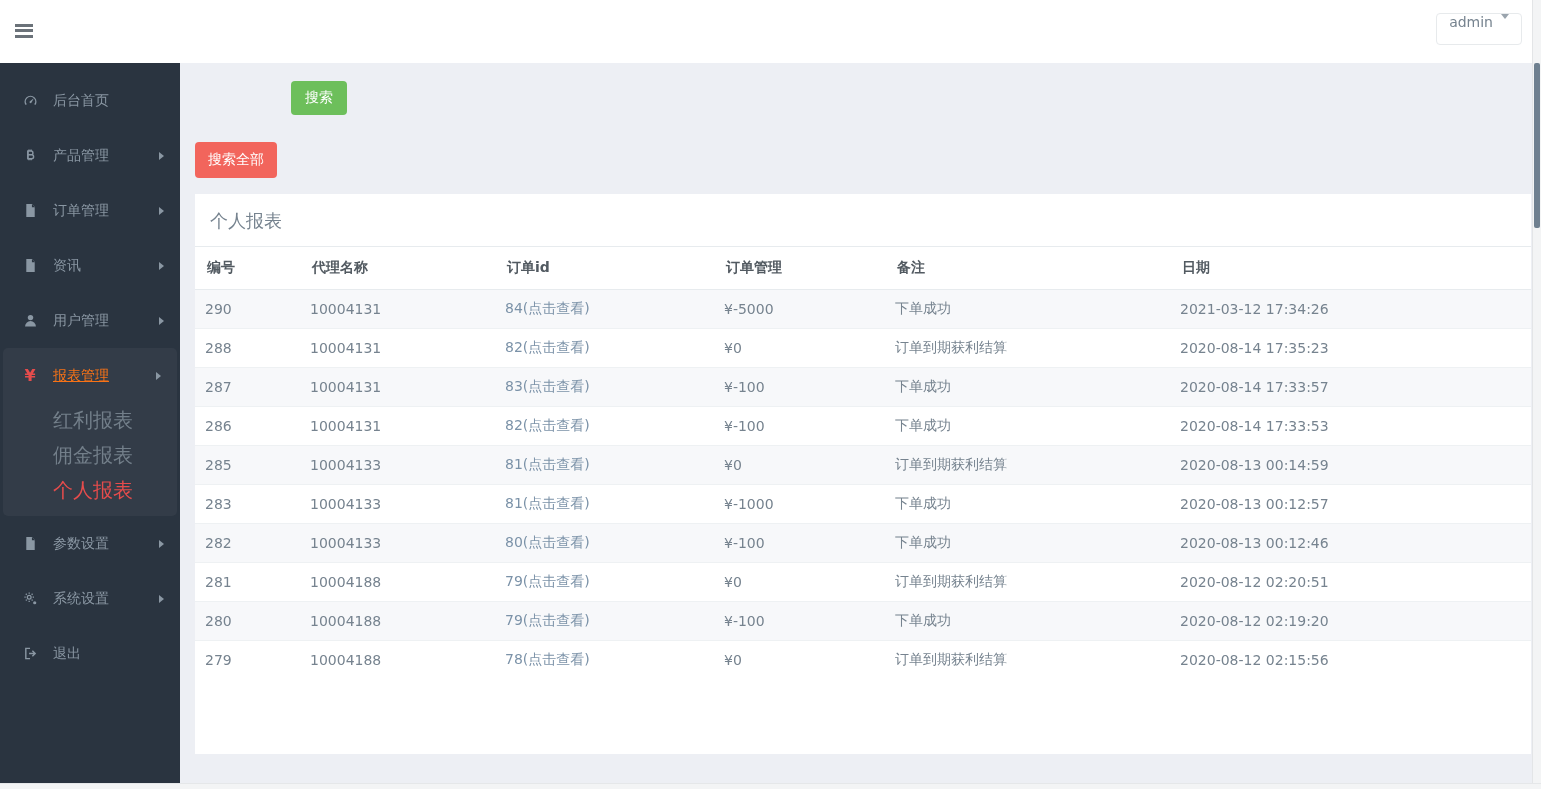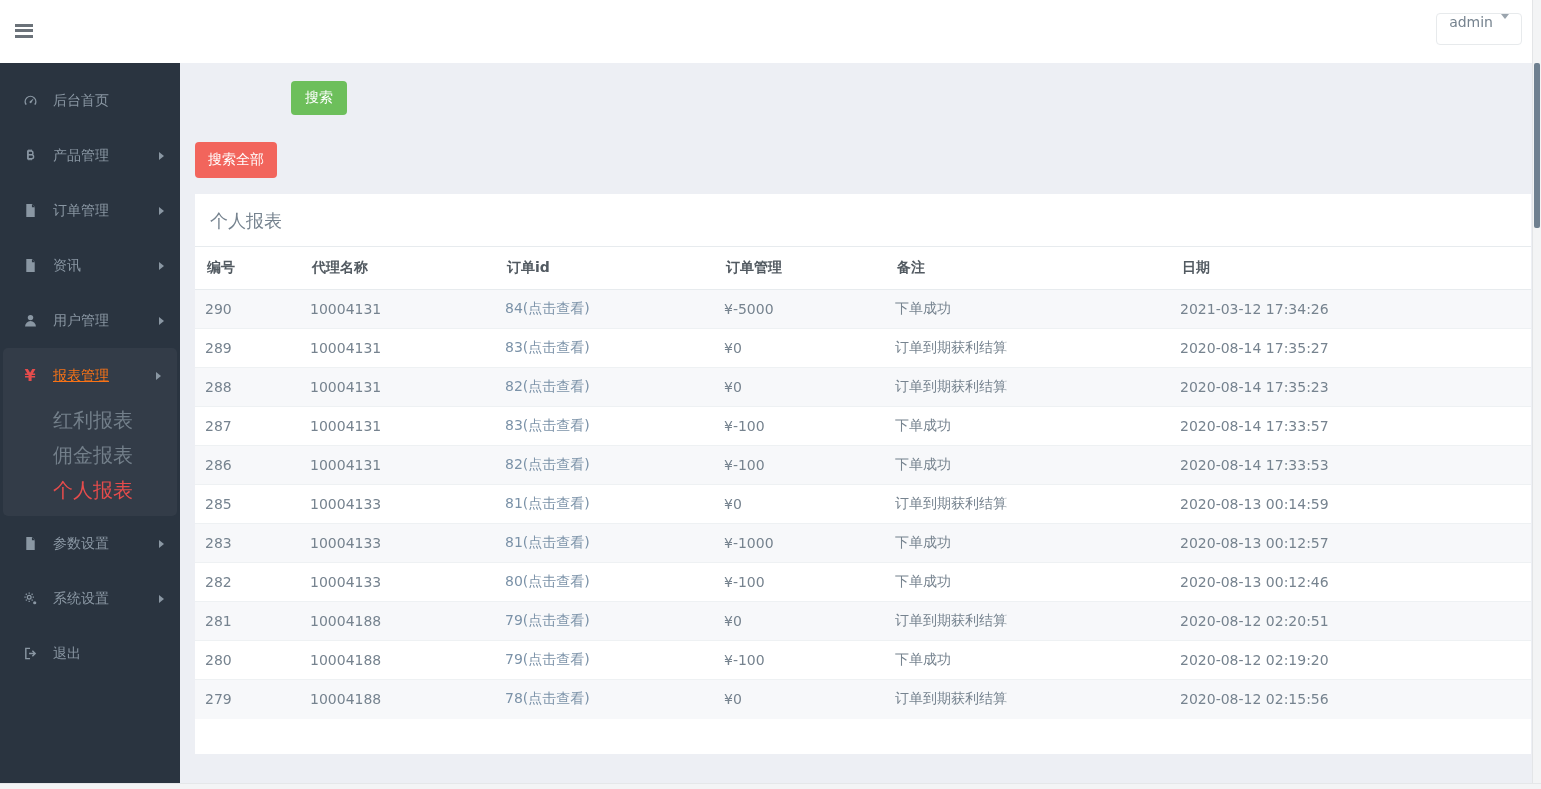--- a/index.html
+++ b/index.html
@@ -262,28 +262,20 @@
       <tbody id="report-body">
           <tr>
             <td>290</td>
             <td>10004131</td>
             <td><a class="order-link">84(点击查看)</a></td>
             <td class="commission">¥-5000</td>
             <td>下单成功</td>
             <td>2021-03-12 17:34:26</td>
           </tr>
           <tr>
-            <td>289</td>
-            <td>10004131</td>
-            <td><a class="order-link">83(点击查看)</a></td>
-            <td class="commission">¥0</td>
-            <td>订单到期获利结算</td>
-            <td>2020-08-14 17:35:27</td>
-          </tr>
-          <tr>
             <td>288</td>
             <td>10004131</td>
             <td><a class="order-link">82(点击查看)</a></td>
             <td class="commission">¥0</td>
             <td>订单到期获利结算</td>
             <td>2020-08-14 17:35:23</td>
           </tr>
           <tr>
             <td>287</td>
             <td>10004131</td>

